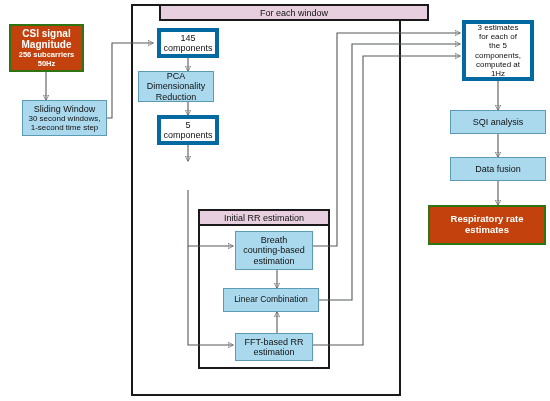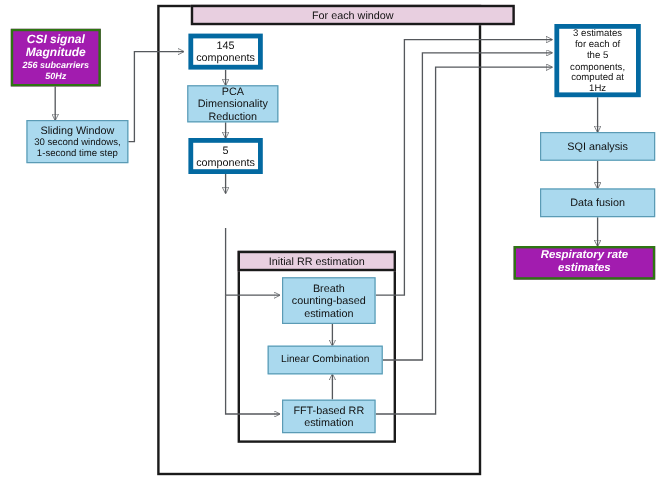--- a/index.html
+++ b/index.html
@@ -40,25 +40,24 @@
     color: #111111;
     font-size: 9px;
   }
   .white {
     background: #ffffff;
     border: 4px solid #0369a1;
     color: #111111;
     font-size: 9px;
   }
   .green {
-    background: #a21caf;
+    background: #c2410c;
     border: 2px solid #2e7512;
     color: #ffffff;
     font-weight: bold;
-    font-style: italic;
   }
   .green .sub {
     font-weight: bold;
     font-size: 7.5px;
   }
 
   
   .group {
     position: absolute;
     box-sizing: border-box;
@@ -162,21 +161,21 @@
     </span>
   </div>
 
   <div class="node white" style="left:157px; top:28px; width:62px; height:30px;">
     <span class="lines">
       <span class="ln">145</span>
       <span class="ln">components</span>
     </span>
   </div>
 
-  <div class="node blue" style="left:156px; top:71px; width:76px; height:31px;">
+  <div class="node blue" style="left:138px; top:71px; width:76px; height:31px;">
     <span class="lines">
       <span class="ln">PCA</span>
       <span class="ln">Dimensionality</span>
       <span class="ln">Reduction</span>
     </span>
   </div>
 
   <div class="node white" style="left:157px; top:115px; width:62px; height:30px;">
     <span class="lines">
       <span class="ln">5</span>
@@ -222,19 +221,19 @@
       <span class="ln">SQI analysis</span>
     </span>
   </div>
 
   <div class="node blue" style="left:450px; top:157px; width:96px; height:24px;">
     <span class="lines">
       <span class="ln">Data fusion</span>
     </span>
   </div>
 
-  <div class="node green" style="left:428px; top:205px; width:118px; height:28px; font-size:9.5px;">
+  <div class="node green" style="left:428px; top:205px; width:118px; height:40px; font-size:9.5px;">
     <span class="lines">
       <span class="ln">Respiratory rate estimates</span>
     </span>
   </div>
 
 </div>
 
 </body></html>

